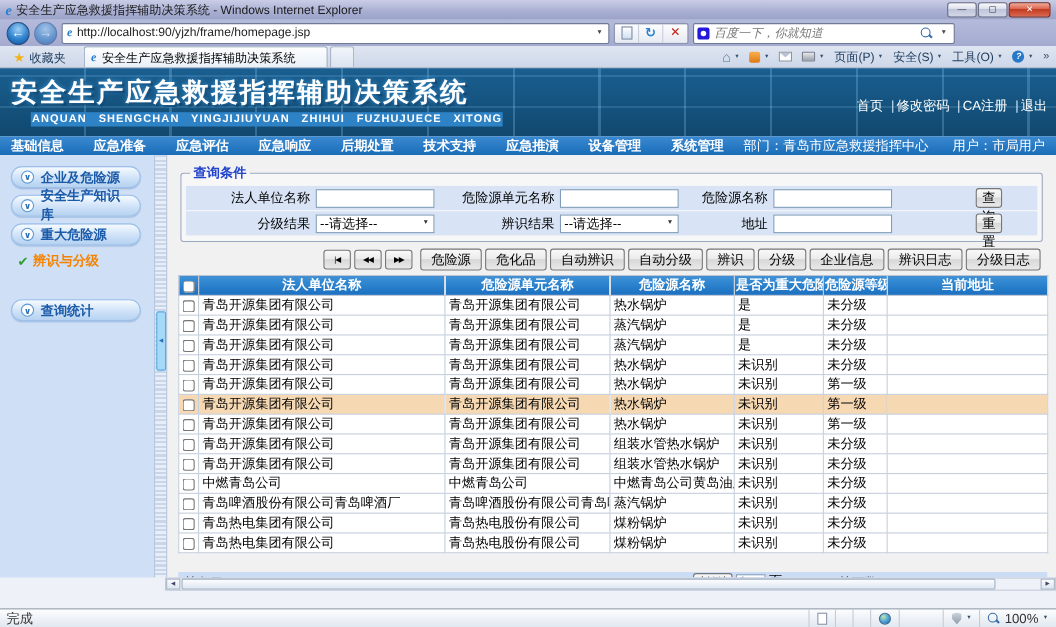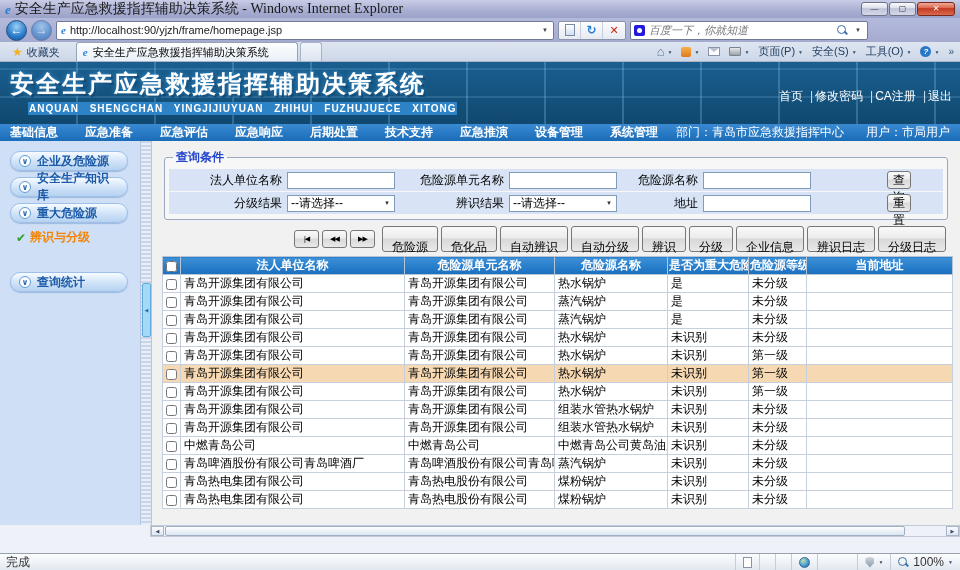--- a/index.html
+++ b/index.html
@@ -3,21 +3,21 @@
 <meta charset="utf-8">
 <style>
   * { margin:0; padding:0; box-sizing:border-box; }
   html,body { width:960px; height:570px; }
   body { font-family:"Liberation Sans","DejaVu Sans",sans-serif; font-size:12px; color:#000; }
   #win { position:relative; width:960px; height:570px; overflow:hidden; background:#eef1f7; }
 
   
   .titlebar { position:absolute; left:0; top:0; width:100%; height:18px;
     background:linear-gradient(#c9cde6,#a8aed2 60%,#9ba2c9); display:flex; align-items:center; padding:0 5px; }
-  .wtitle { font-size:14px; color:#1a1a1a; margin-left:4px; white-space:nowrap;font-family:Liberation Serif, serif; }
+  .wtitle { font-size:11px; color:#1a1a1a; margin-left:4px; white-space:nowrap; }
   .winbtns { margin-left:auto; display:flex; gap:1px; }
   .winbtn { width:27px; height:14px; border:1px solid #6f7387; border-radius:3px;
     background:linear-gradient(#fbfbfd,#d9dcea 45%,#bfc4da 46%,#d4d8e8); display:flex; align-items:center; justify-content:center;
     font-size:8px; color:#333; line-height:1; }
   .winbtn.close { width:38px; background:linear-gradient(#f2a898,#d9604a 45%,#c23a22 46%,#d96a50); color:#fff; border-color:#7a2a1a; }
   .ie-e { font-family:"Liberation Serif","DejaVu Serif",serif; font-style:italic; font-weight:bold; color:#2a7fd0; font-size:13px; line-height:1; }
   .ie-e.small { font-size:11px; }
 
   .addrbar { position:absolute; left:0; top:18px; width:100%; height:24px;
     background:linear-gradient(#b4badb,#a4abd0); display:flex; align-items:center; padding:0 6px; gap:4px; }
@@ -107,21 +107,21 @@
   .frow input[type=text] { width:108px; height:17px; border:1px solid #7f9db9; background:#fff; font-size:12px; padding:0 2px; }
   .sel { width:108px; height:17px; border:1px solid #7f9db9; background:#fff; font-size:12px; display:flex; align-items:center; padding-left:3px; }
   .sarr { margin-left:auto; font-size:6px; font-style:normal; color:#333; padding-right:4px; }
   .btn3d { background:linear-gradient(#f9f9f9,#ececec 45%,#d8d8d8 50%,#e9e9e9); border:1px solid #777;
     border-radius:3px; font-size:12px; color:#000; font-family:inherit; }
   .frow .btn3d { width:24px; height:18px; }
 
   .toolbar { display:flex; align-items:center; justify-content:flex-end; gap:3px; margin:6px 10px 0 0; }
   .pager { display:flex; gap:3px; margin-right:4px; }
   .pbtn { width:25px; height:18px; font-size:7px; letter-spacing:-1px; padding:0; }
-  .tbtn { height:20px; padding:12px 9px; white-space:nowrap; }
+  .tbtn { height:20px; padding:0 9px; white-space:nowrap; }
 
   .grid { border-collapse:collapse; table-layout:fixed; width:790px; margin:4px 0 0 10px; background:#fff; }
   .grid th { background:linear-gradient(#3c91d8,#1a6fc0); color:#fff; font-weight:bold; font-size:12px; height:17px;
     border:1px solid #b9c4d4; white-space:nowrap; overflow:hidden; padding:0 1px; }
   .grid td { border:1px solid #c6cfdc; font-size:12px; height:15px; padding:0 3px; white-space:nowrap; overflow:hidden; background:#fff; }
   .grid td.cbc, .grid th.cbc { text-align:center; padding:0; }
   .grid input[type=checkbox] { width:11px; height:11px; vertical-align:middle; }
   tr.hl td { background:#f6d9b3; }
 
   .pgbar { position:relative; width:790px; height:17px; margin:17px 0 0 10px; background:#cbdcf5; font-size:12px; }

